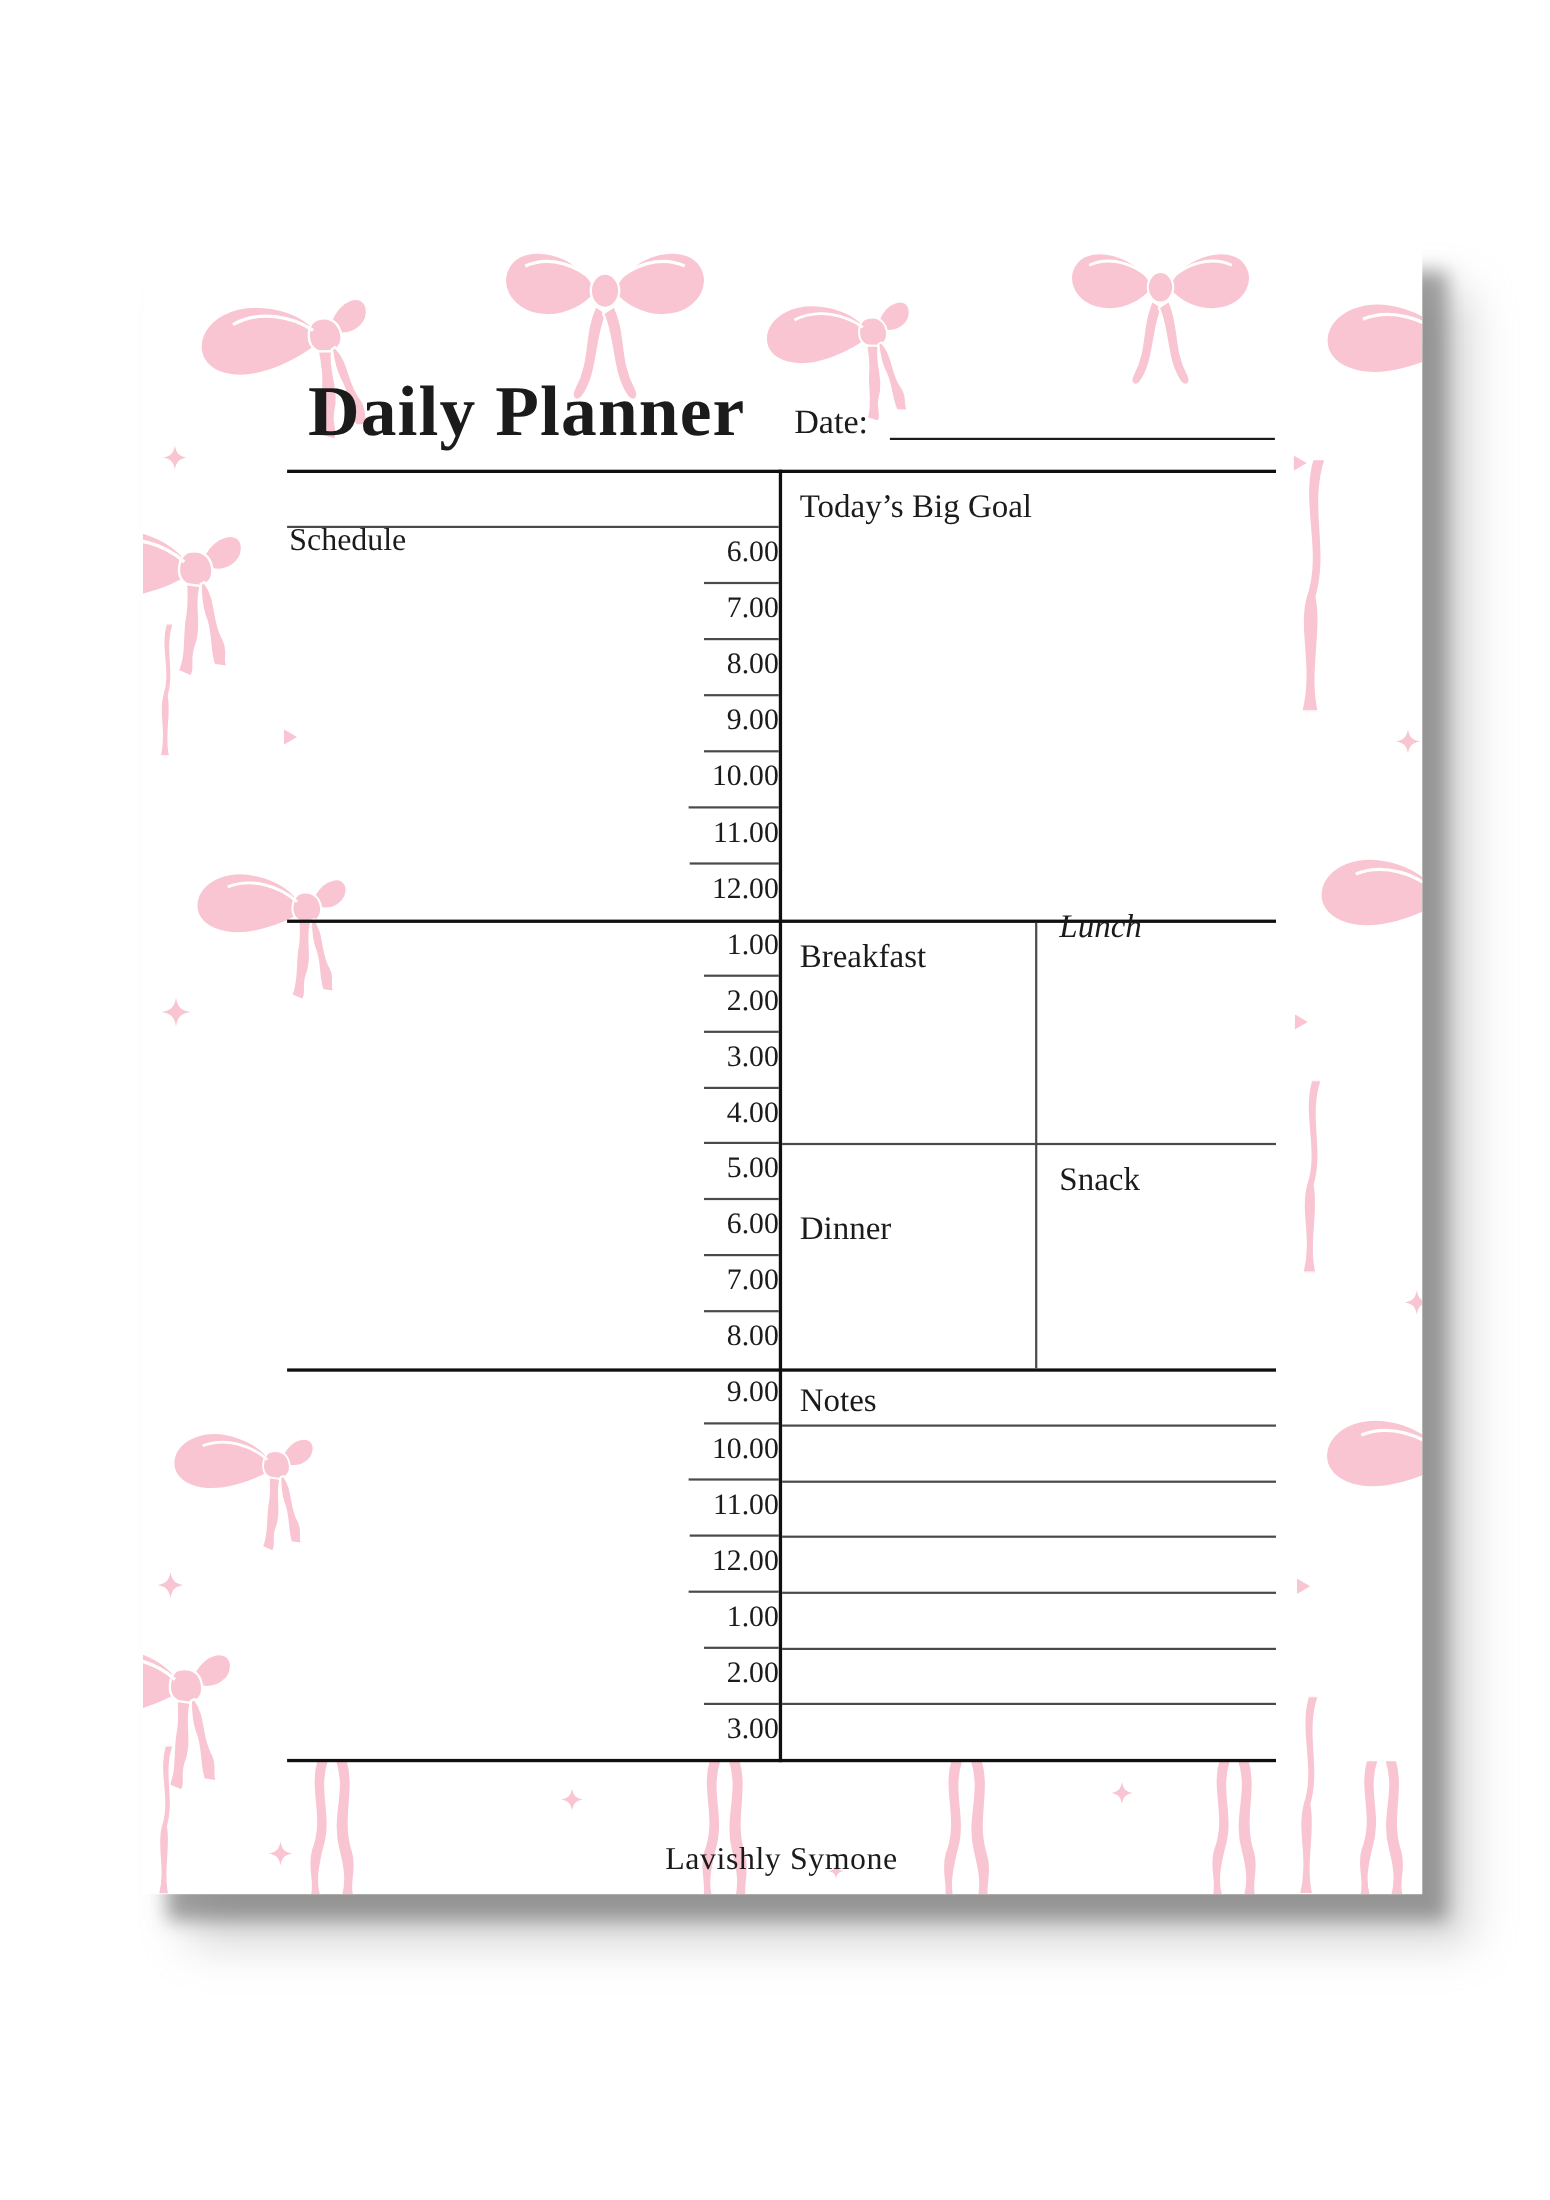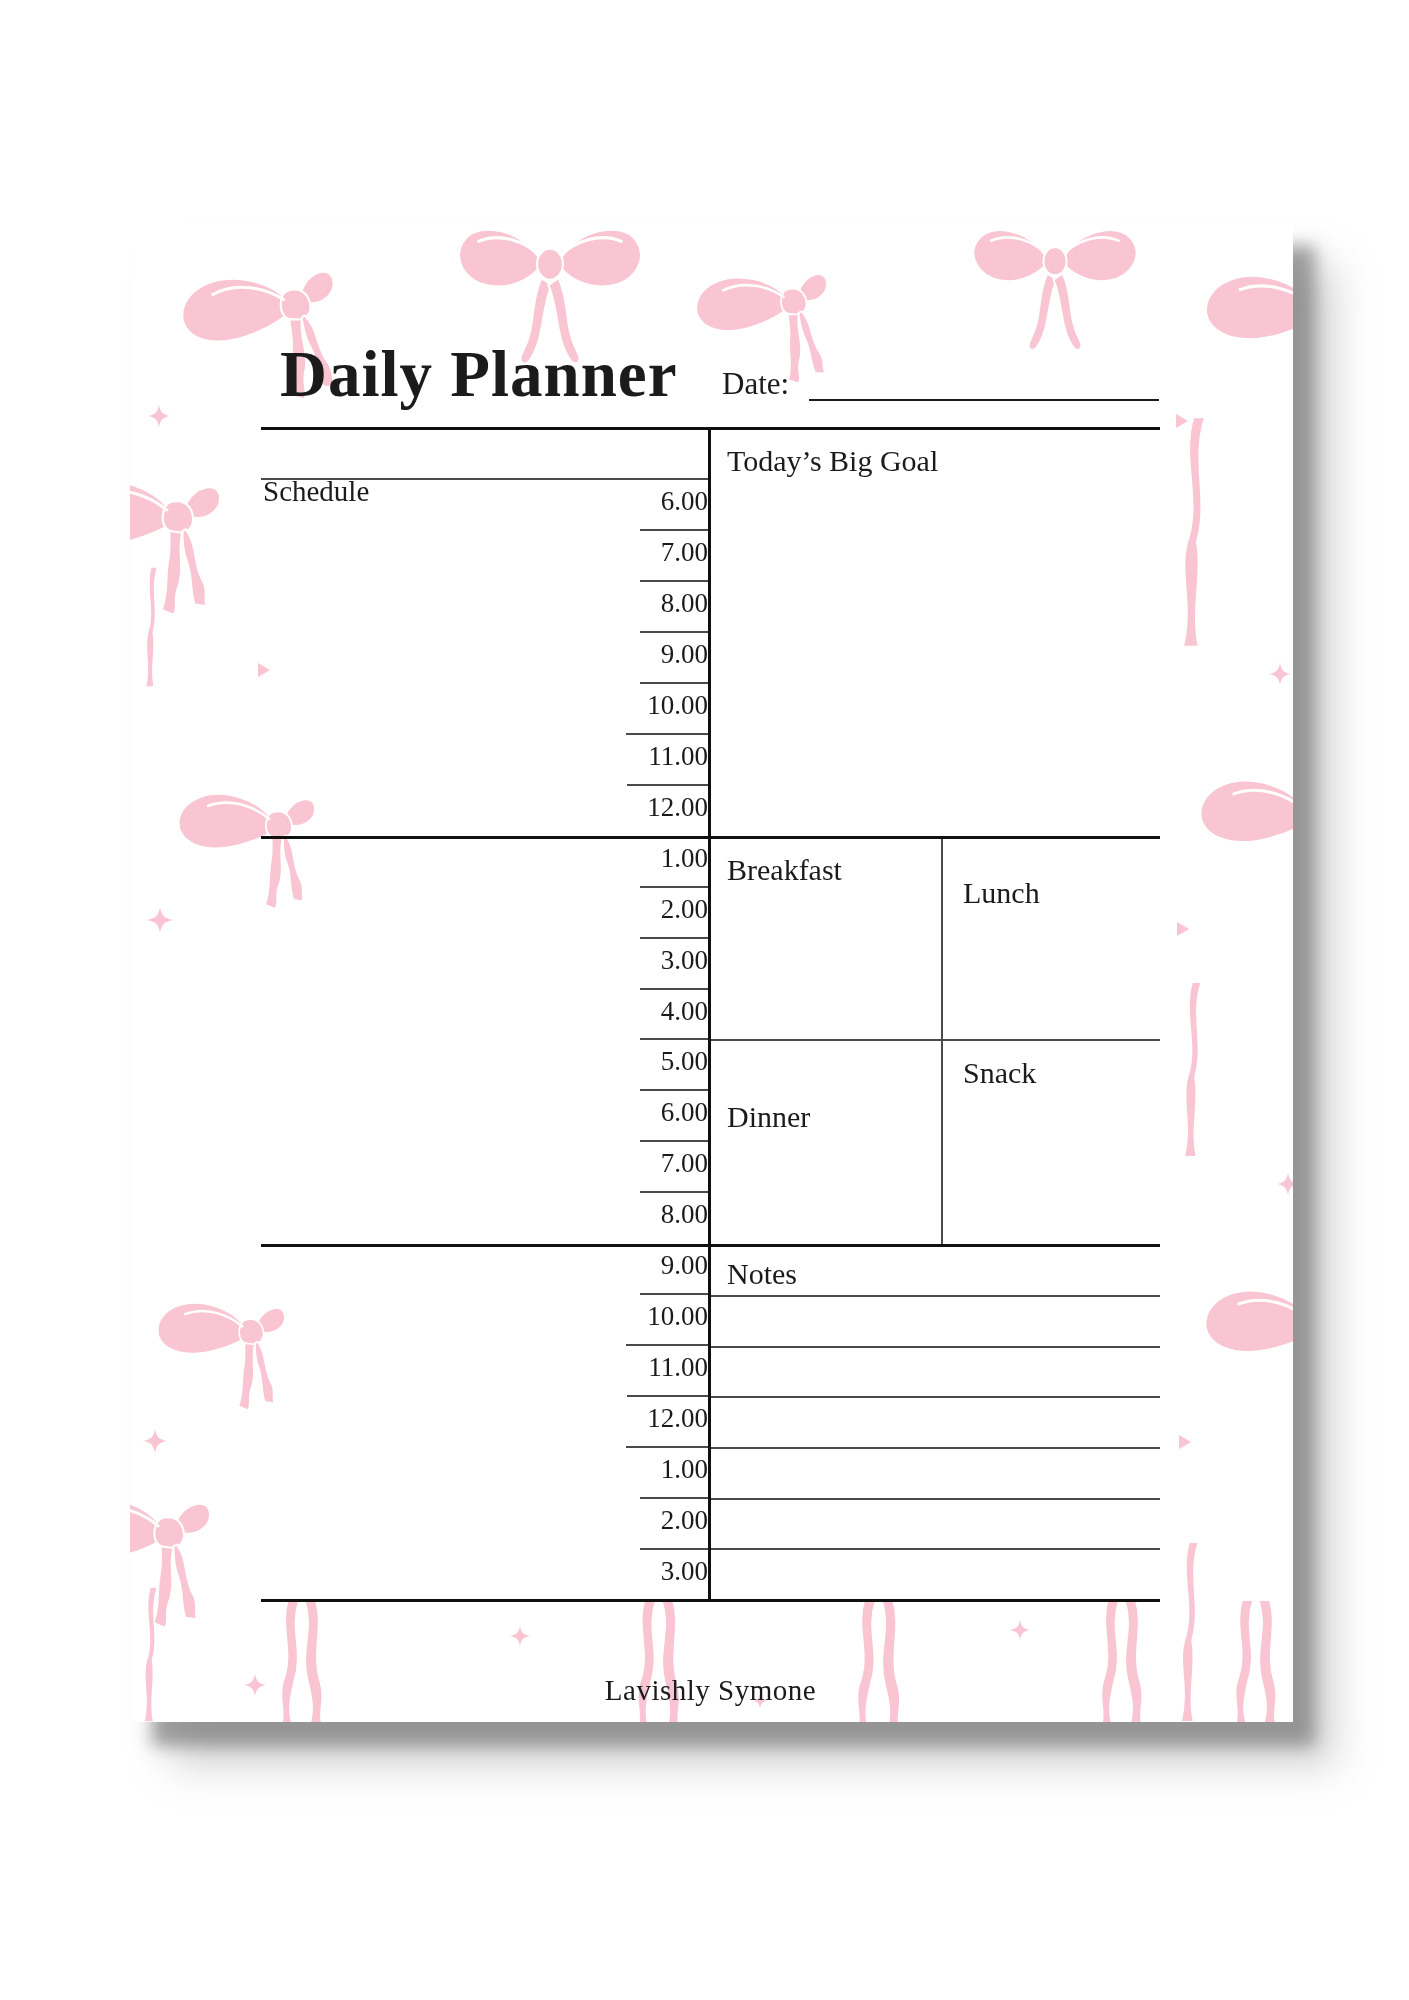--- a/index.html
+++ b/index.html
@@ -5,21 +5,21 @@
   html,body{margin:0;padding:0;background:#ffffff;}
   .canvas{position:relative;width:1409px;height:2000px;background:#ffffff;overflow:hidden;
           font-family:"Liberation Serif","DejaVu Serif",serif;color:var(--ink,#1b1b1b);}
   .page{position:absolute;left:130px;top:222px;width:1163px;height:1500px;background:#ffffff;
         overflow:hidden;
         box-shadow:22px 24px 16px rgba(118,118,118,.68), 42px 44px 38px rgba(155,155,155,.42);}
   .decor{position:absolute;left:0;top:0;z-index:0;}
   .content{position:absolute;inset:0;z-index:1;}
 
   .title{position:absolute;left:150px;top:120px;font-size:65px;font-weight:700;letter-spacing:1px;line-height:1;}
-  .date-row{position:absolute;left:592px;top:146px;display:flex;align-items:center;gap:14px;}
+  .date-row{position:absolute;left:592px;top:146px;display:flex;align-items:flex-start;gap:14px;}
   .date-label{font-size:31px;line-height:1;padding-bottom:2px;}
   .date-line{width:350px;height:30px;border-bottom:2px solid #1b1b1b;margin-left:6px;}
 
   .hline,.vline{position:absolute;background:var(--border,#111);}
   .thin{background:var(--rule,#4a4a4a);}
 
   .sec-label{position:absolute;font-size:30px;line-height:1.1;}
 
   .srows{position:absolute;left:131px;top:258px;width:447px;height:1119px;display:flex;flex-direction:column;align-items:flex-end;}
   .srow{flex:1 1 0;border-bottom:2px solid var(--rule,#4a4a4a);box-sizing:border-box;padding:8px 0 0 21px;}
@@ -211,21 +211,21 @@
           <span class="time">3.00</span>
         </div>
         </div>
 
       <div class="cellbox" style="left:581px;top:208px;width:449px;height:406px;">
         <div class="sec-label" style="left:16px;top:14px;">Today’s Big Goal</div>
       </div>
       <div class="cellbox" style="left:581px;top:617px;width:230px;height:200px;">
         <div class="sec-label" style="left:16px;top:14px;">Breakfast</div>
       </div>
-      <div class="cellbox" style="left:813px;top:640px;width:217px;height:144px;">
+      <div class="cellbox" style="left:813px;top:590px;width:217px;height:144px;font-style:italic;">
         <div class="sec-label" style="left:20px;top:14px;">Lunch</div>
       </div>
       <div class="cellbox" style="left:581px;top:819px;width:230px;height:203px;margin-top:44px;">
         <div class="sec-label" style="left:16px;top:15px;">Dinner</div>
       </div>
       <div class="cellbox" style="left:813px;top:819px;width:217px;height:203px;padding-left:20px;">
         <div class="sec-label" style="left:20px;top:15px;">Snack</div>
       </div>
 
       <div class="sec-label" style="left:597px;top:1035px;">Notes</div>

